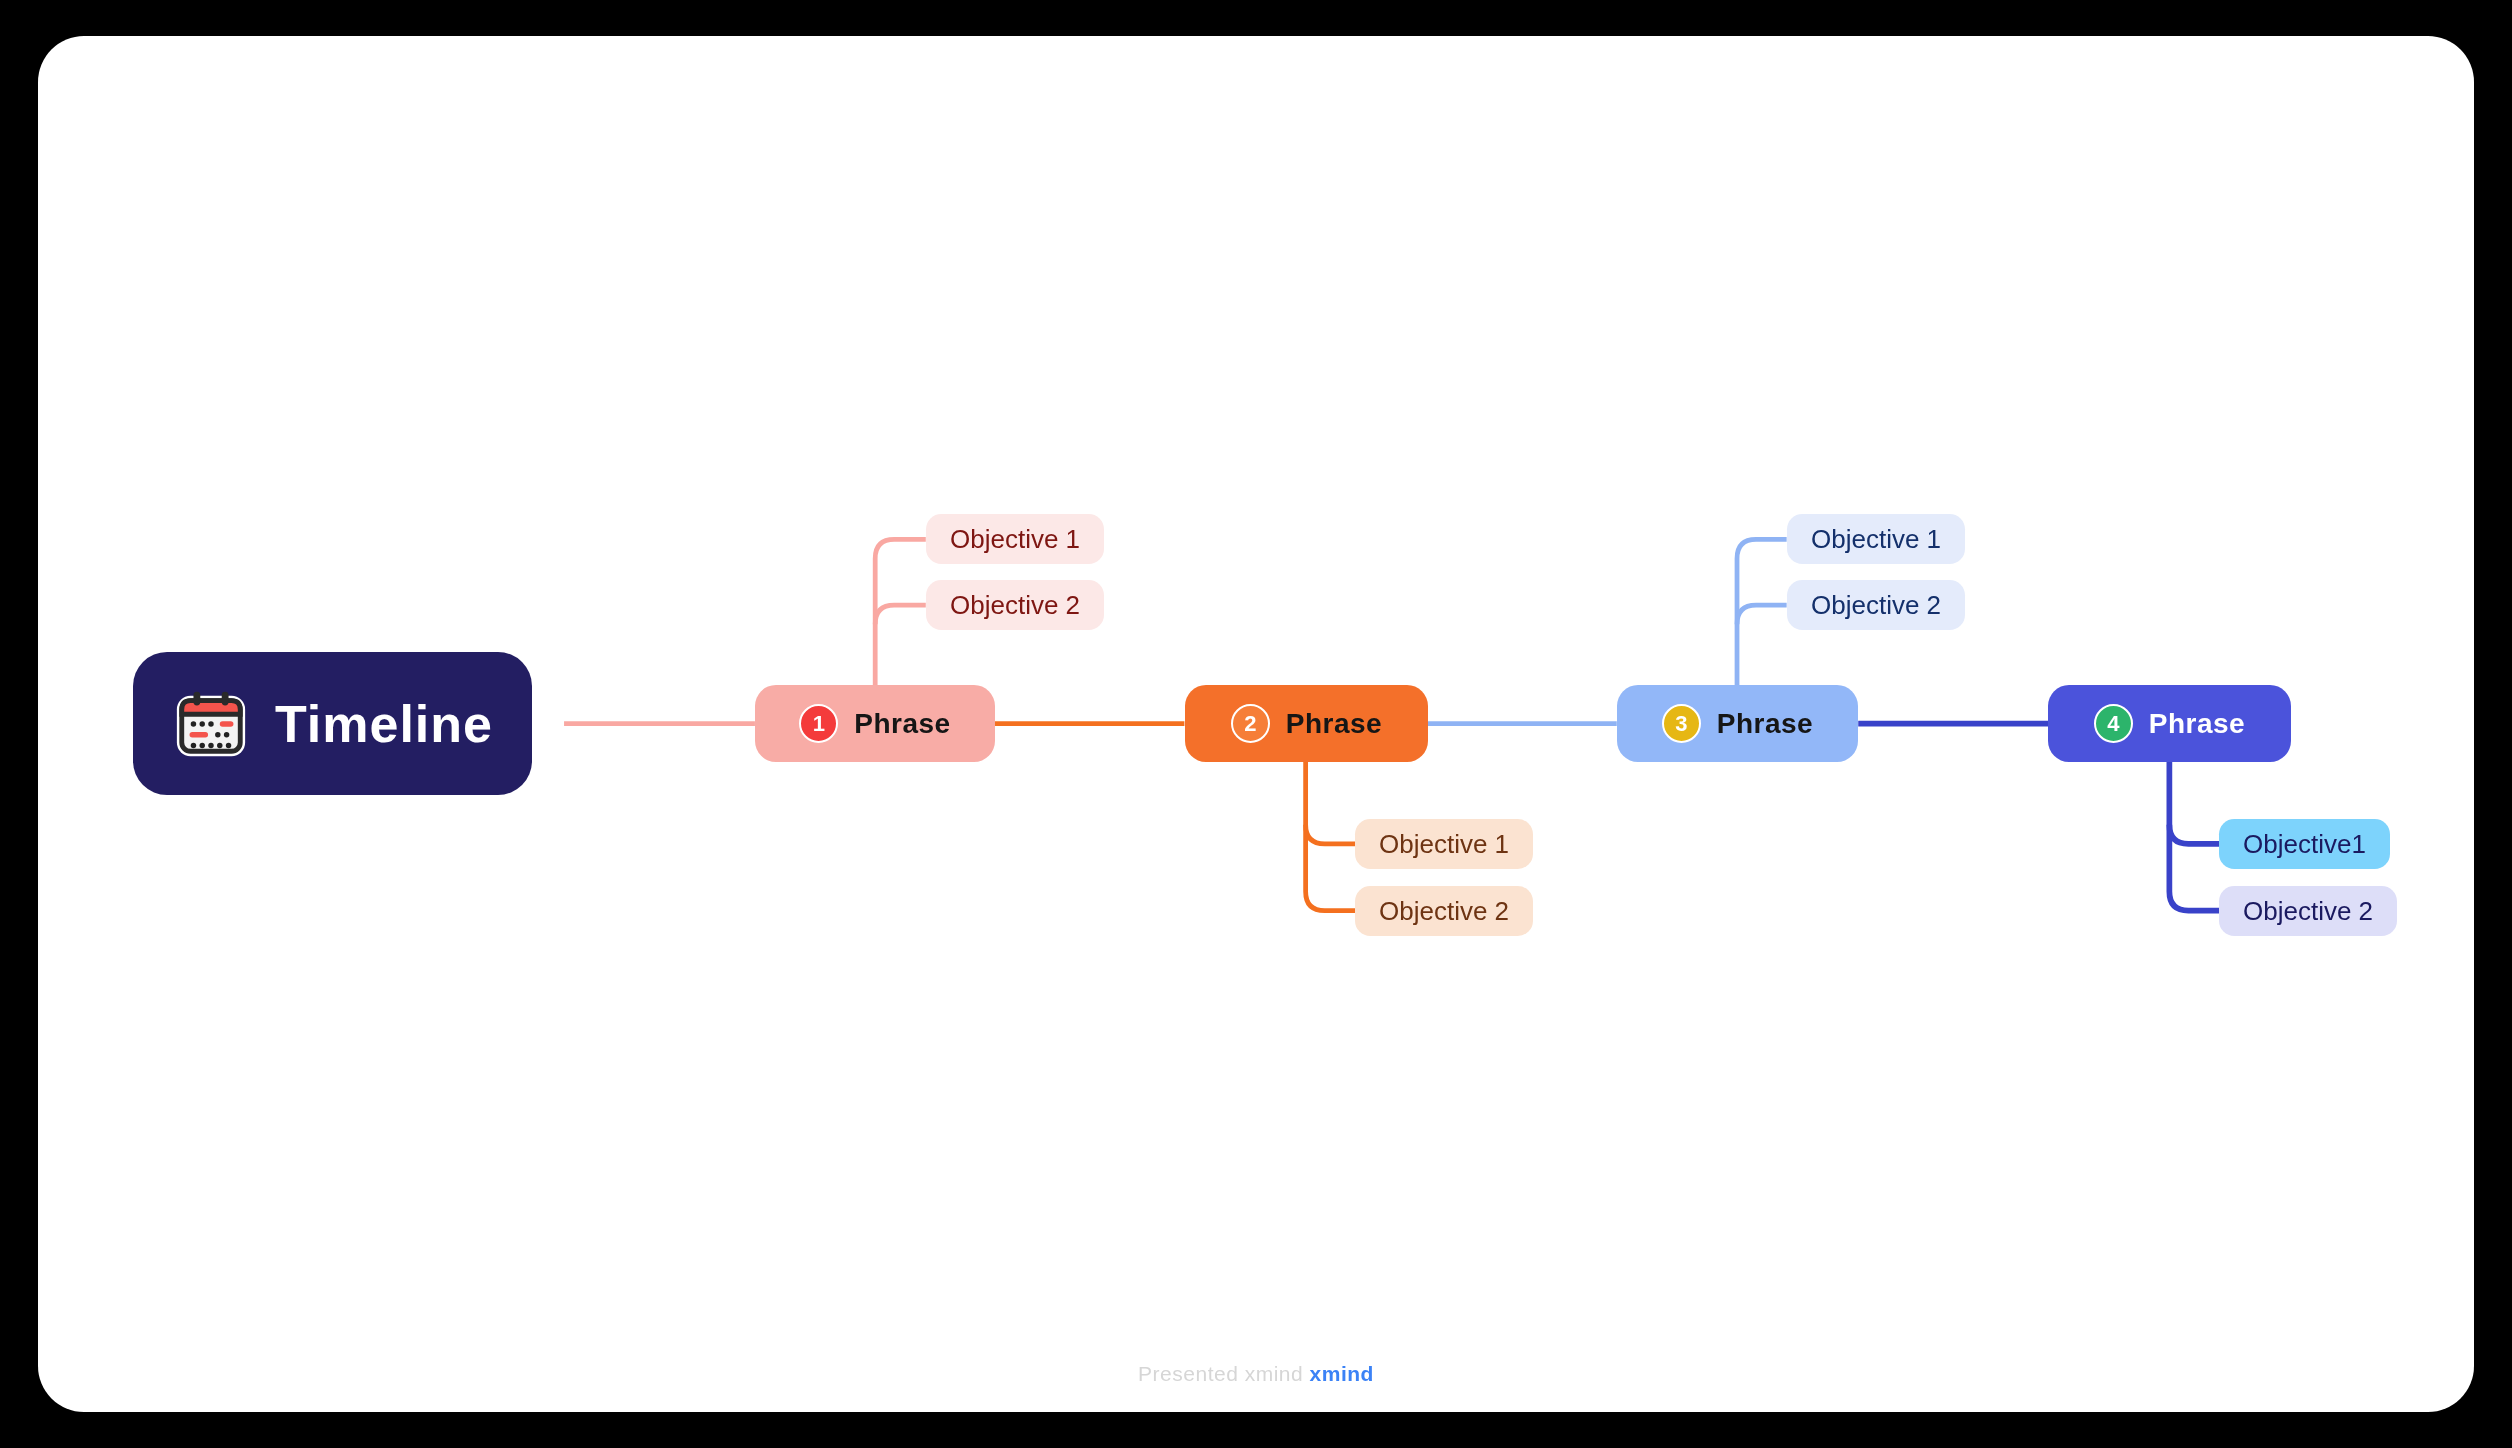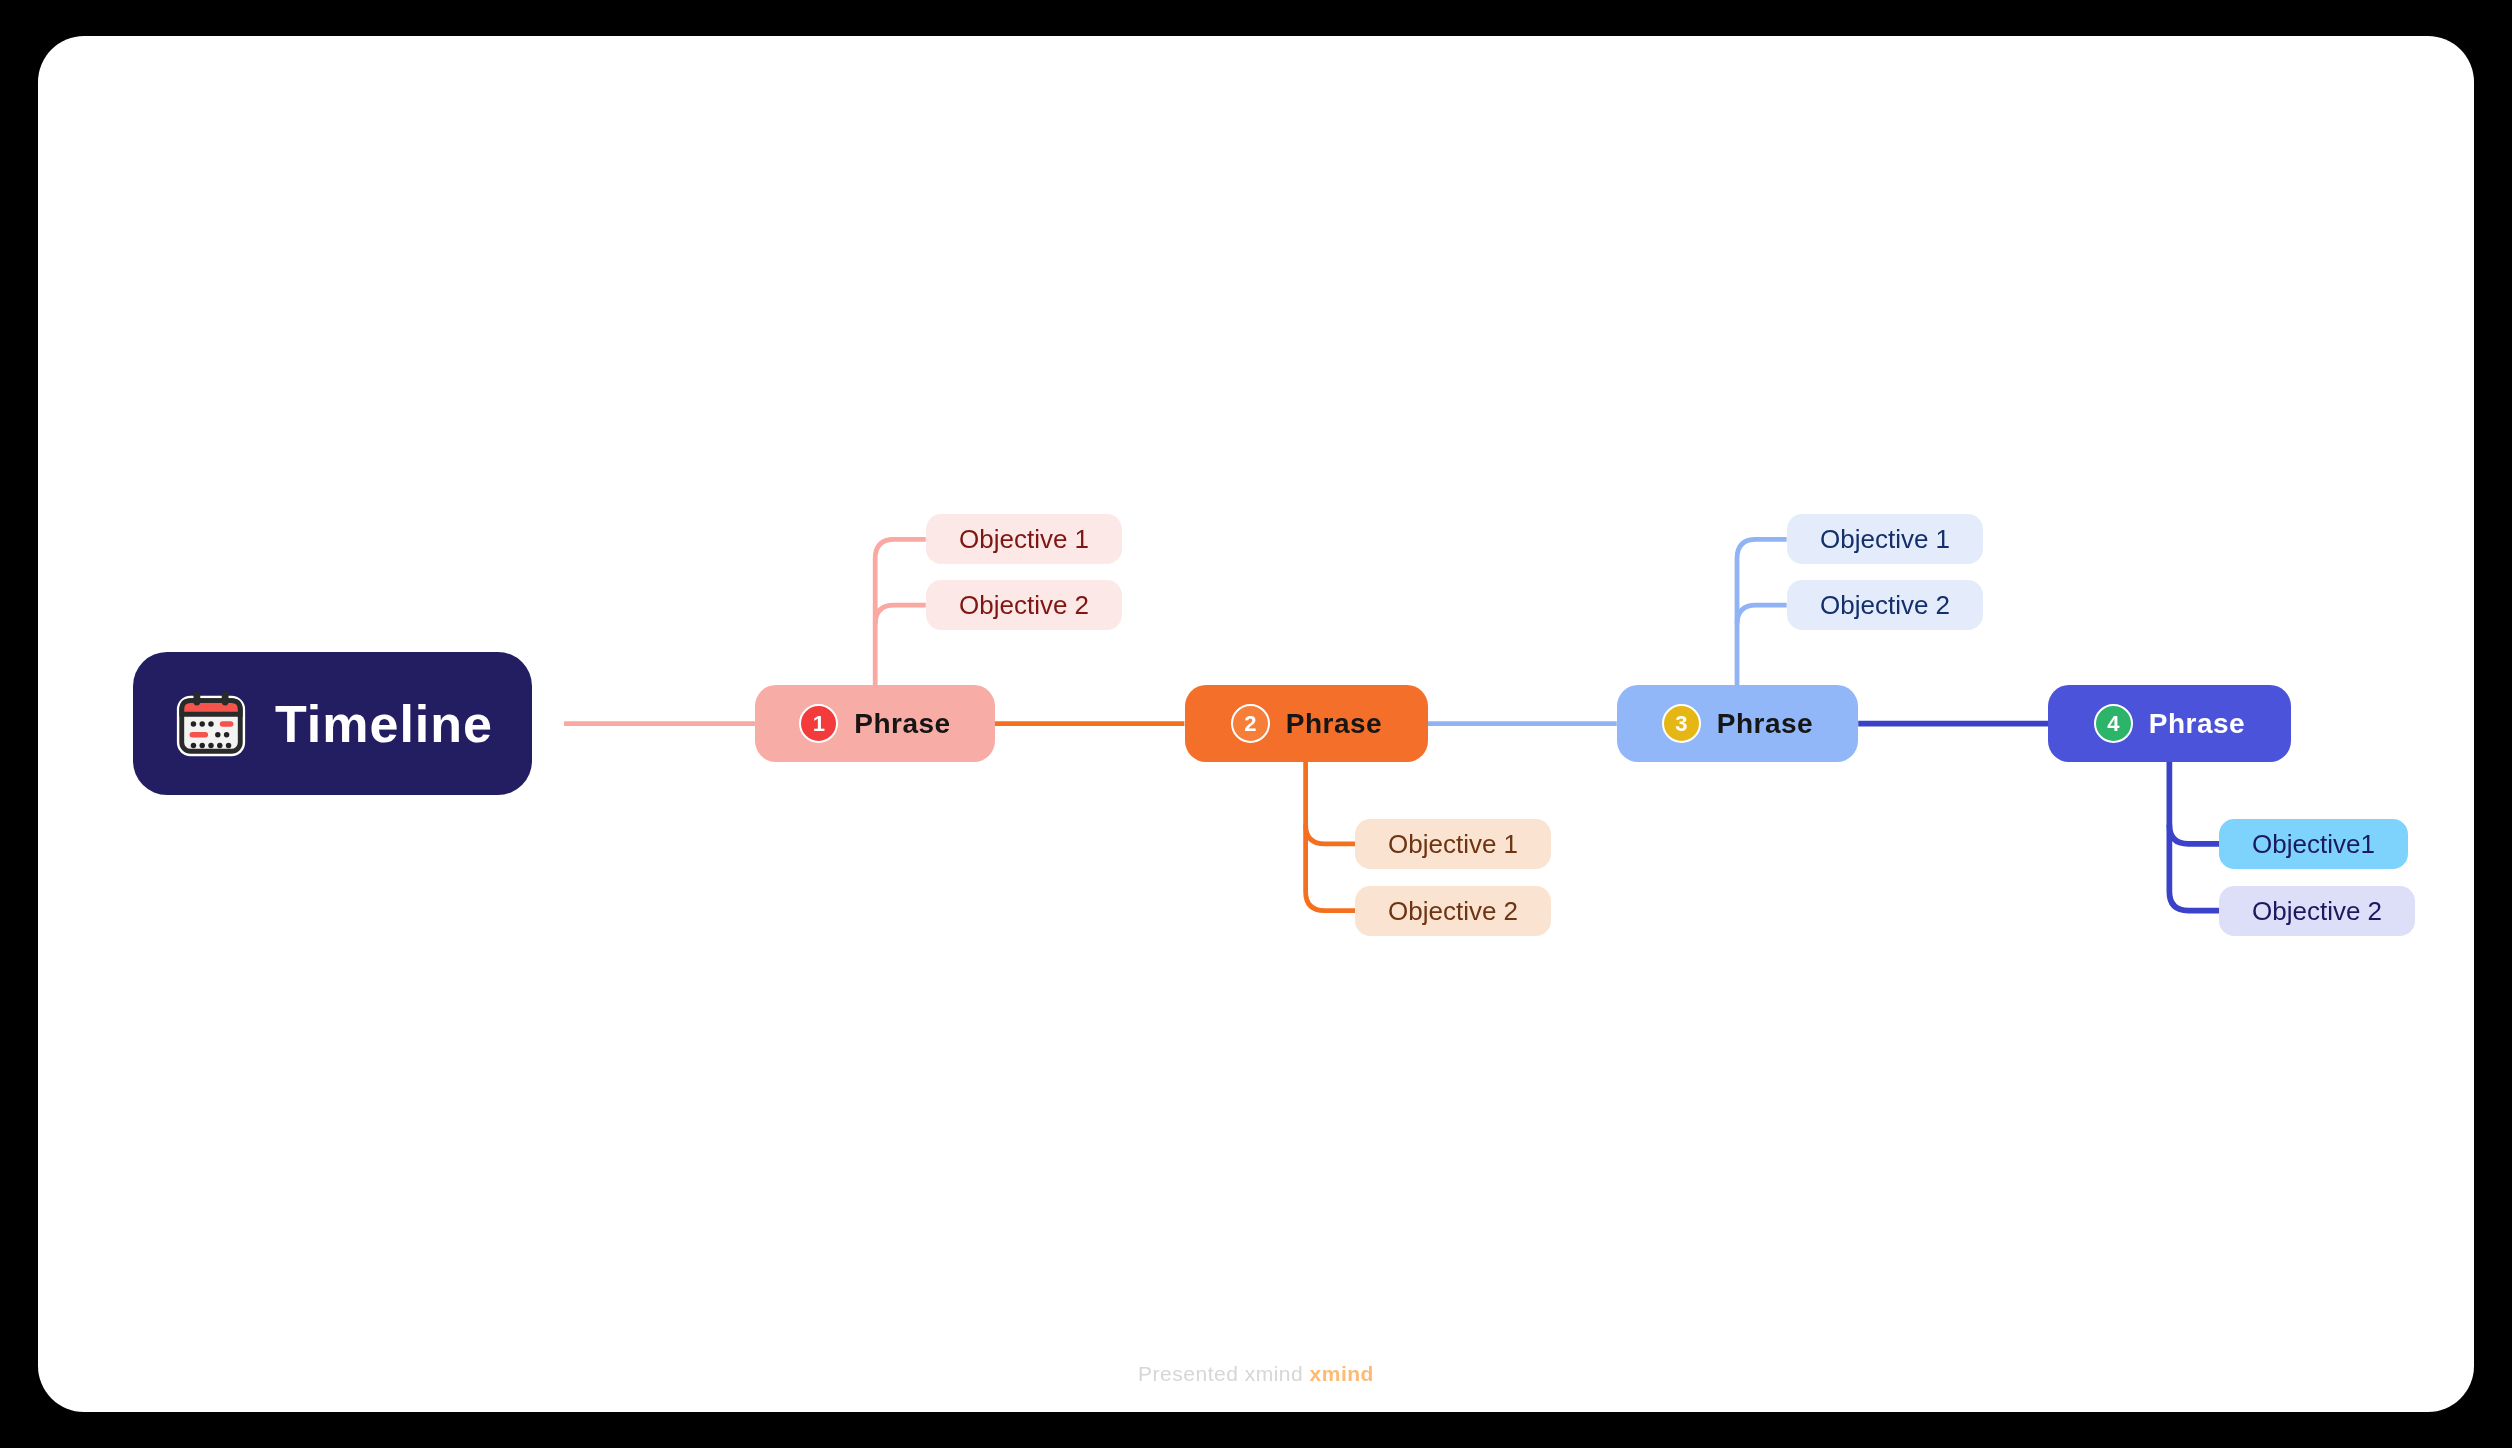--- a/index.html
+++ b/index.html
@@ -58,34 +58,34 @@
   #phase-1 { left: 755px;  width: 240px; }
   #phase-2 { left: 1185px; width: 243px; }
   #phase-3 { left: 1617px; width: 241px; }
   #phase-4 { left: 2048px; width: 243px; }
 
   .pill {
     position: absolute; z-index: 3;
     height: 50px;
     border-radius: 15.3px;
     display: inline-flex; align-items: center;
-    padding: 0 33px;
+    padding: 0 24px;
     font-size: 26px; font-weight: 500;
     white-space: nowrap;
   }
 
   .footer {
     position: absolute; z-index: 3;
     left: 50%; top: 1362px;
     transform: translateX(-50%);
     font-size: 21px;
     color: #d6d6d6;
     letter-spacing: 0.5px;
   }
-  .footer b { font-weight: 700; color: #fdba74; }
+  .footer b { font-weight: 700; color: #3b82f6; }
 
   .cal-icon { width: 78px; height: 78px; flex: 0 0 auto; }
 </style>
 </head>
 <body>
 
 <div class="stage">
   <div class="canvas" style="background: rgb(255, 255, 255);"></div>
 
   <svg class="connectors" viewBox="0 0 2632 1518">

